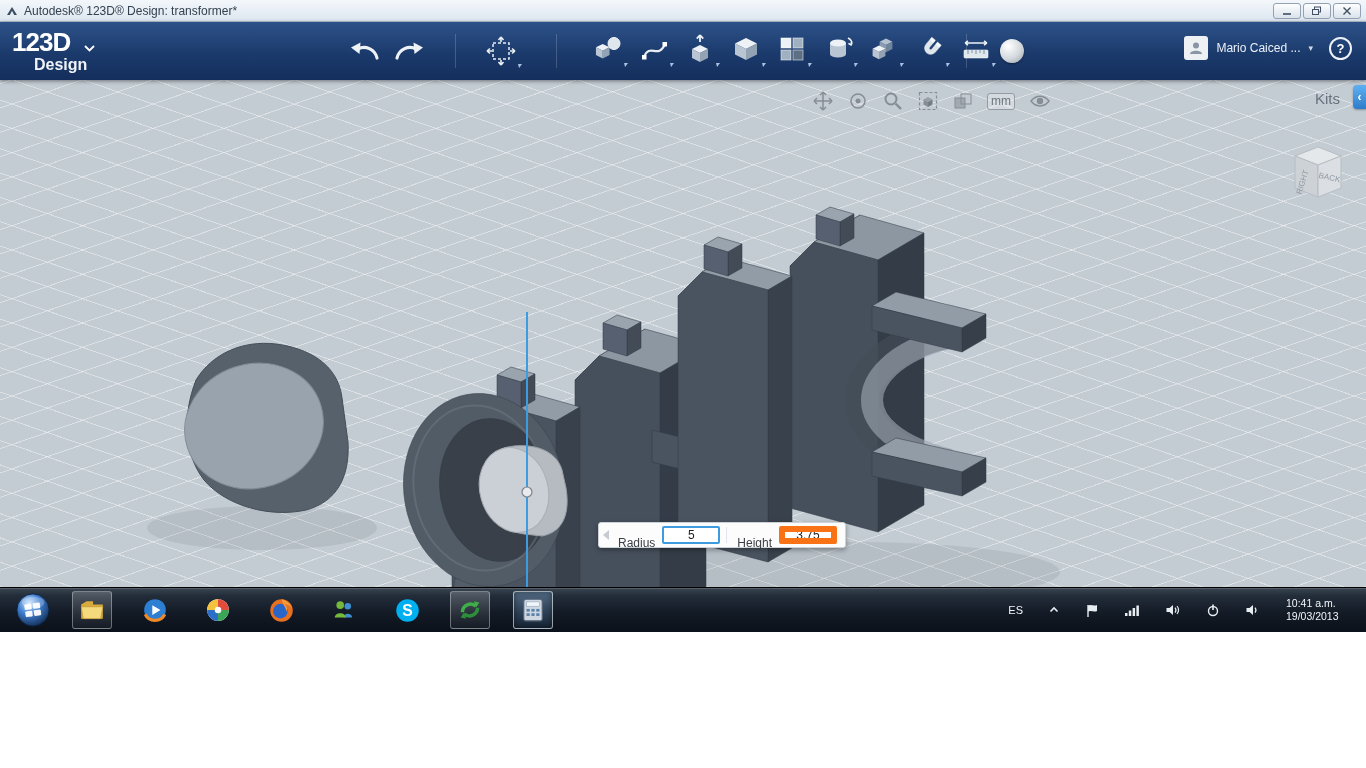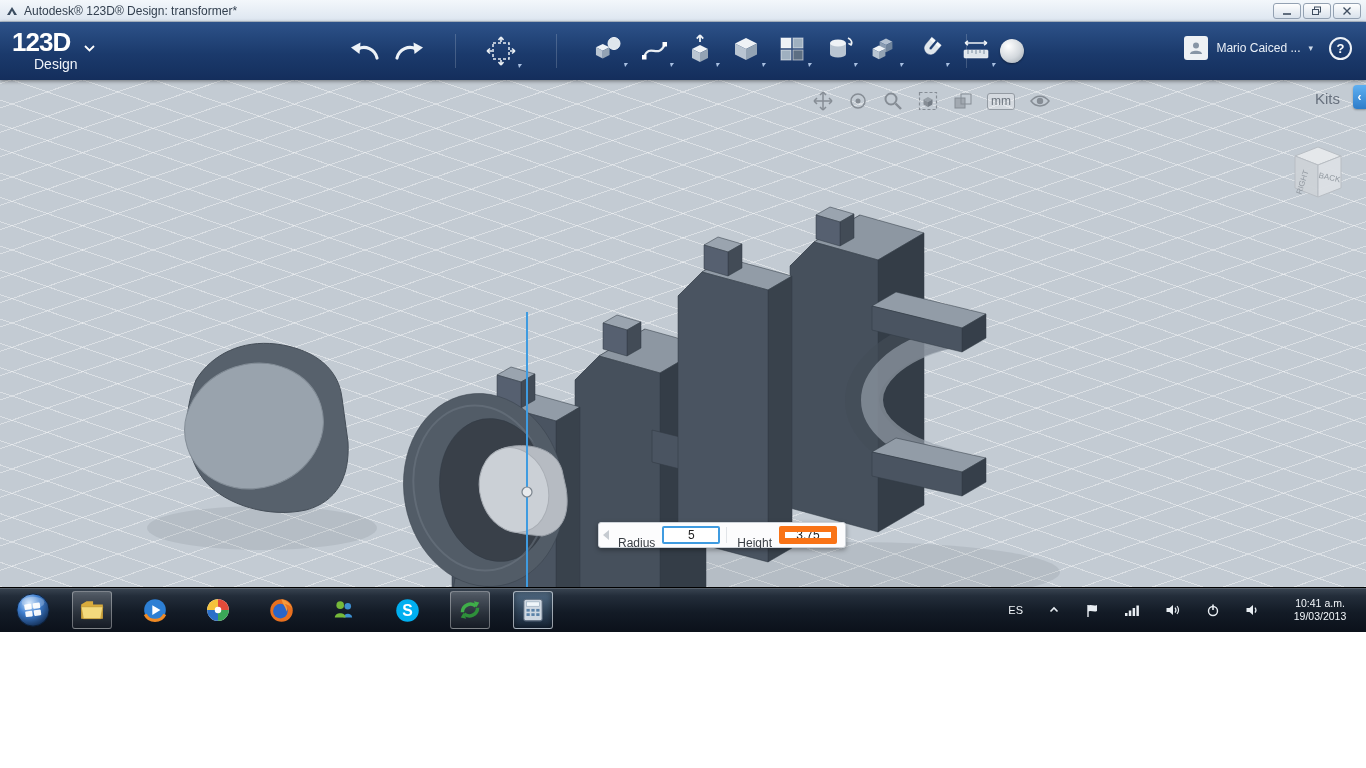--- a/index.html
+++ b/index.html
@@ -13,21 +13,21 @@
   .win-btns{margin-left:auto;display:flex;gap:2px}
   .win-btn{width:28px;height:16px;border:1px solid #93a1b2;border-radius:3px;
     background:linear-gradient(#fefefe,#d9e2ec);display:flex;align-items:center;justify-content:center}
   .win-btn svg{display:block}
 
   
   .appbar{height:58px;flex:0 0 auto;position:relative;color:#fff;z-index:3;
     background:linear-gradient(#2d5289,#1b3a6c 55%,#142e5c);box-shadow:0 1px 4px rgba(0,0,0,.45)}
   .logo{position:absolute;left:12px;top:5px;font-size:26px;font-weight:bold;letter-spacing:-1px;color:#fff}
   .logo-chevron{position:absolute;left:84px;top:16px}
-  .logo-sub{position:absolute;left:34px;top:34px;font-size:14px;font-weight:normal;color:#f0f4fa}
+  .logo-sub{position:absolute;left:34px;top:34px;font-size:16px;font-weight:bold;color:#f0f4fa}
   .histbtn{position:absolute;top:16px;width:36px;height:26px;display:flex;align-items:center;justify-content:center;cursor:pointer}
   .sep{position:absolute;top:12px;width:1px;height:34px;background:rgba(255,255,255,.18)}
   .toolwrap{position:absolute;left:592px;top:12px;display:flex;gap:14px}
   .tool{position:relative;width:32px;height:34px;display:flex;align-items:flex-start;justify-content:center;cursor:pointer}
   .tool svg{display:block}
   .dd{position:absolute;right:-3px;bottom:-1px;font-size:8px;color:#a9c0e2;line-height:8px}
   .xform{position:absolute;left:484px;top:13px;width:34px;height:34px}
   .sphere-tool{position:absolute;left:1000px;top:17px;width:24px;height:24px;border-radius:50%;
     background:radial-gradient(circle at 35% 30%, #ffffff, #d3d8dd 55%, #97a0a9);box-shadow:0 1px 2px rgba(0,0,0,.4)}
   .userarea{position:absolute;right:14px;top:14px;display:flex;align-items:center;gap:8px}
@@ -72,21 +72,21 @@
   .task-icons{display:flex;align-items:center;gap:23px;margin-left:14px}
   .task-btn{width:40px;height:38px;display:flex;align-items:center;justify-content:center;border-radius:3px;
     border:1px solid transparent;cursor:pointer;background:transparent}
   .task-btn.running{border-color:rgba(255,255,255,.35);
     background:linear-gradient(rgba(255,255,255,.20),rgba(255,255,255,.04))}
   .task-btn.active{border-color:rgba(255,255,255,.55);
     background:linear-gradient(rgba(150,200,245,.38),rgba(70,120,170,.18));box-shadow:inset 0 0 6px rgba(0,0,0,.45)}
   .tray{margin-left:auto;display:flex;align-items:center;gap:25px;padding-right:4px}
   .tray-lang{font-size:11px;color:#f0f4f8}
   .tray svg{display:block}
-  .clock{font-size:10.5px;line-height:13px;color:#f2f6fa;text-align:center;min-width:68px}
+  .clock{font-size:10.5px;line-height:13px;color:#f2f6fa;min-width:68px}
 </style>
 </head>
 <body>
 
 <div class="window">
 
   <div class="titlebar">
     <span class="app-ico">
       <svg width="14" height="14" viewBox="0 0 14 14">
           <path d="M2 11 L7 3 L12 11 H9.2 L7 6.8 L4.8 11 Z" fill="#3b4d60"></path>

